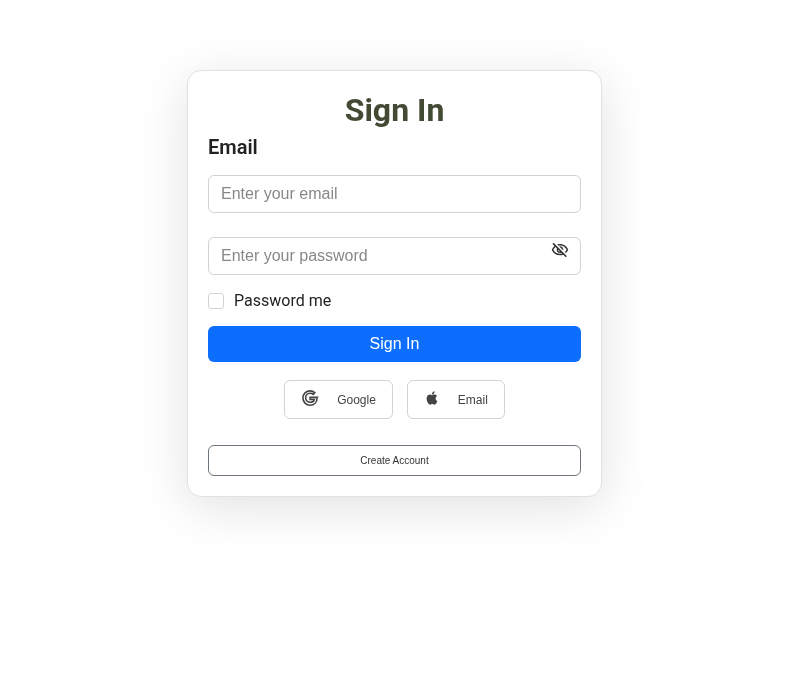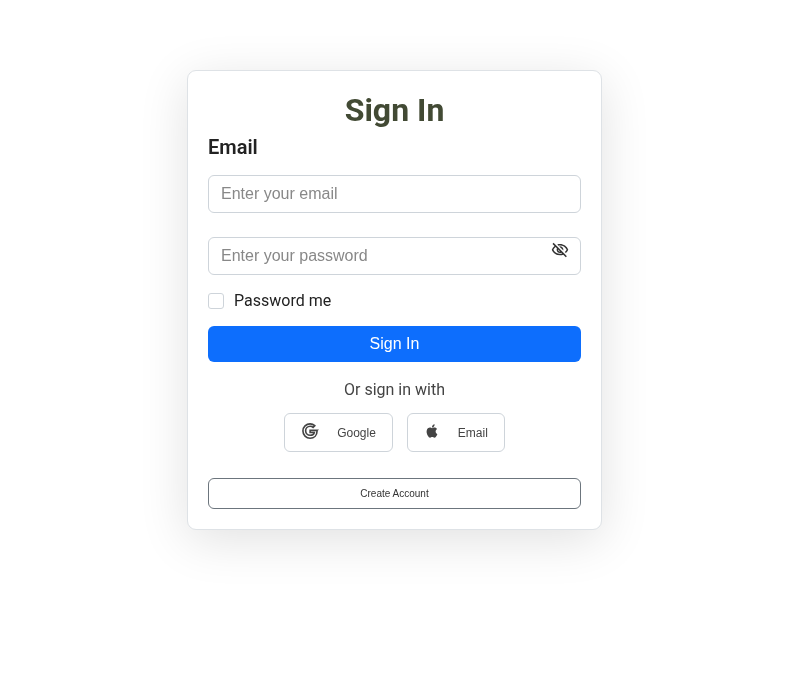--- a/index.html
+++ b/index.html
@@ -14,21 +14,21 @@
       justify-content: center;
       align-items: flex-start;
       min-height: 675px;
       width: 789px;
       padding-top: 70px;
     }
     .card {
       width: 415px;
       background: #fff;
       border: 1px solid #dee2e6;
-      border-radius: 9px;
+      border-radius: 14px;
       padding: 20px;
       box-shadow: 0 10px 50px rgba(0,0,0,0.12);
     }
     .title {
       font-size: 32px;
       font-weight: 700;
       color: #424a34;
       text-align: center;
       margin-bottom: 6px;
     }
@@ -160,21 +160,20 @@
     </div>
   </div>
 
   <div class="checkbox-row">
     <input type="checkbox" class="checkbox" id="remember" style="">
     <label for="remember" class="checkbox-label">Password me</label>
   </div>
 
   <button class="btn-primary">Sign In</button>
 
-  <p class="divider-text">Or sign in with</p>
 
   <div class="social-row">
     <button class="btn-social">
       <span>
         <svg width="18" height="18" viewBox="0 0 24 24" fill="none" stroke="currentColor" stroke-width="2.2">
           <path d="M21.35 11.1h-9.18v2.92h5.5c-.35 2.1-2.2 3.58-5.5 3.58-3.3 0-6-2.7-6-6s2.7-6 6-6c1.6 0 2.95.6 3.95 1.5l2.2-2.2C16.65 3.3 14.55 2.4 12.17 2.4 6.85 2.4 2.57 6.7 2.57 12s4.28 9.6 9.6 9.6c5.5 0 9.18-3.87 9.18-9.33 0-.63-.07-1.1 0-1.17z"></path>
         </svg>
       </span>
       <span>Google</span>
     </button>

